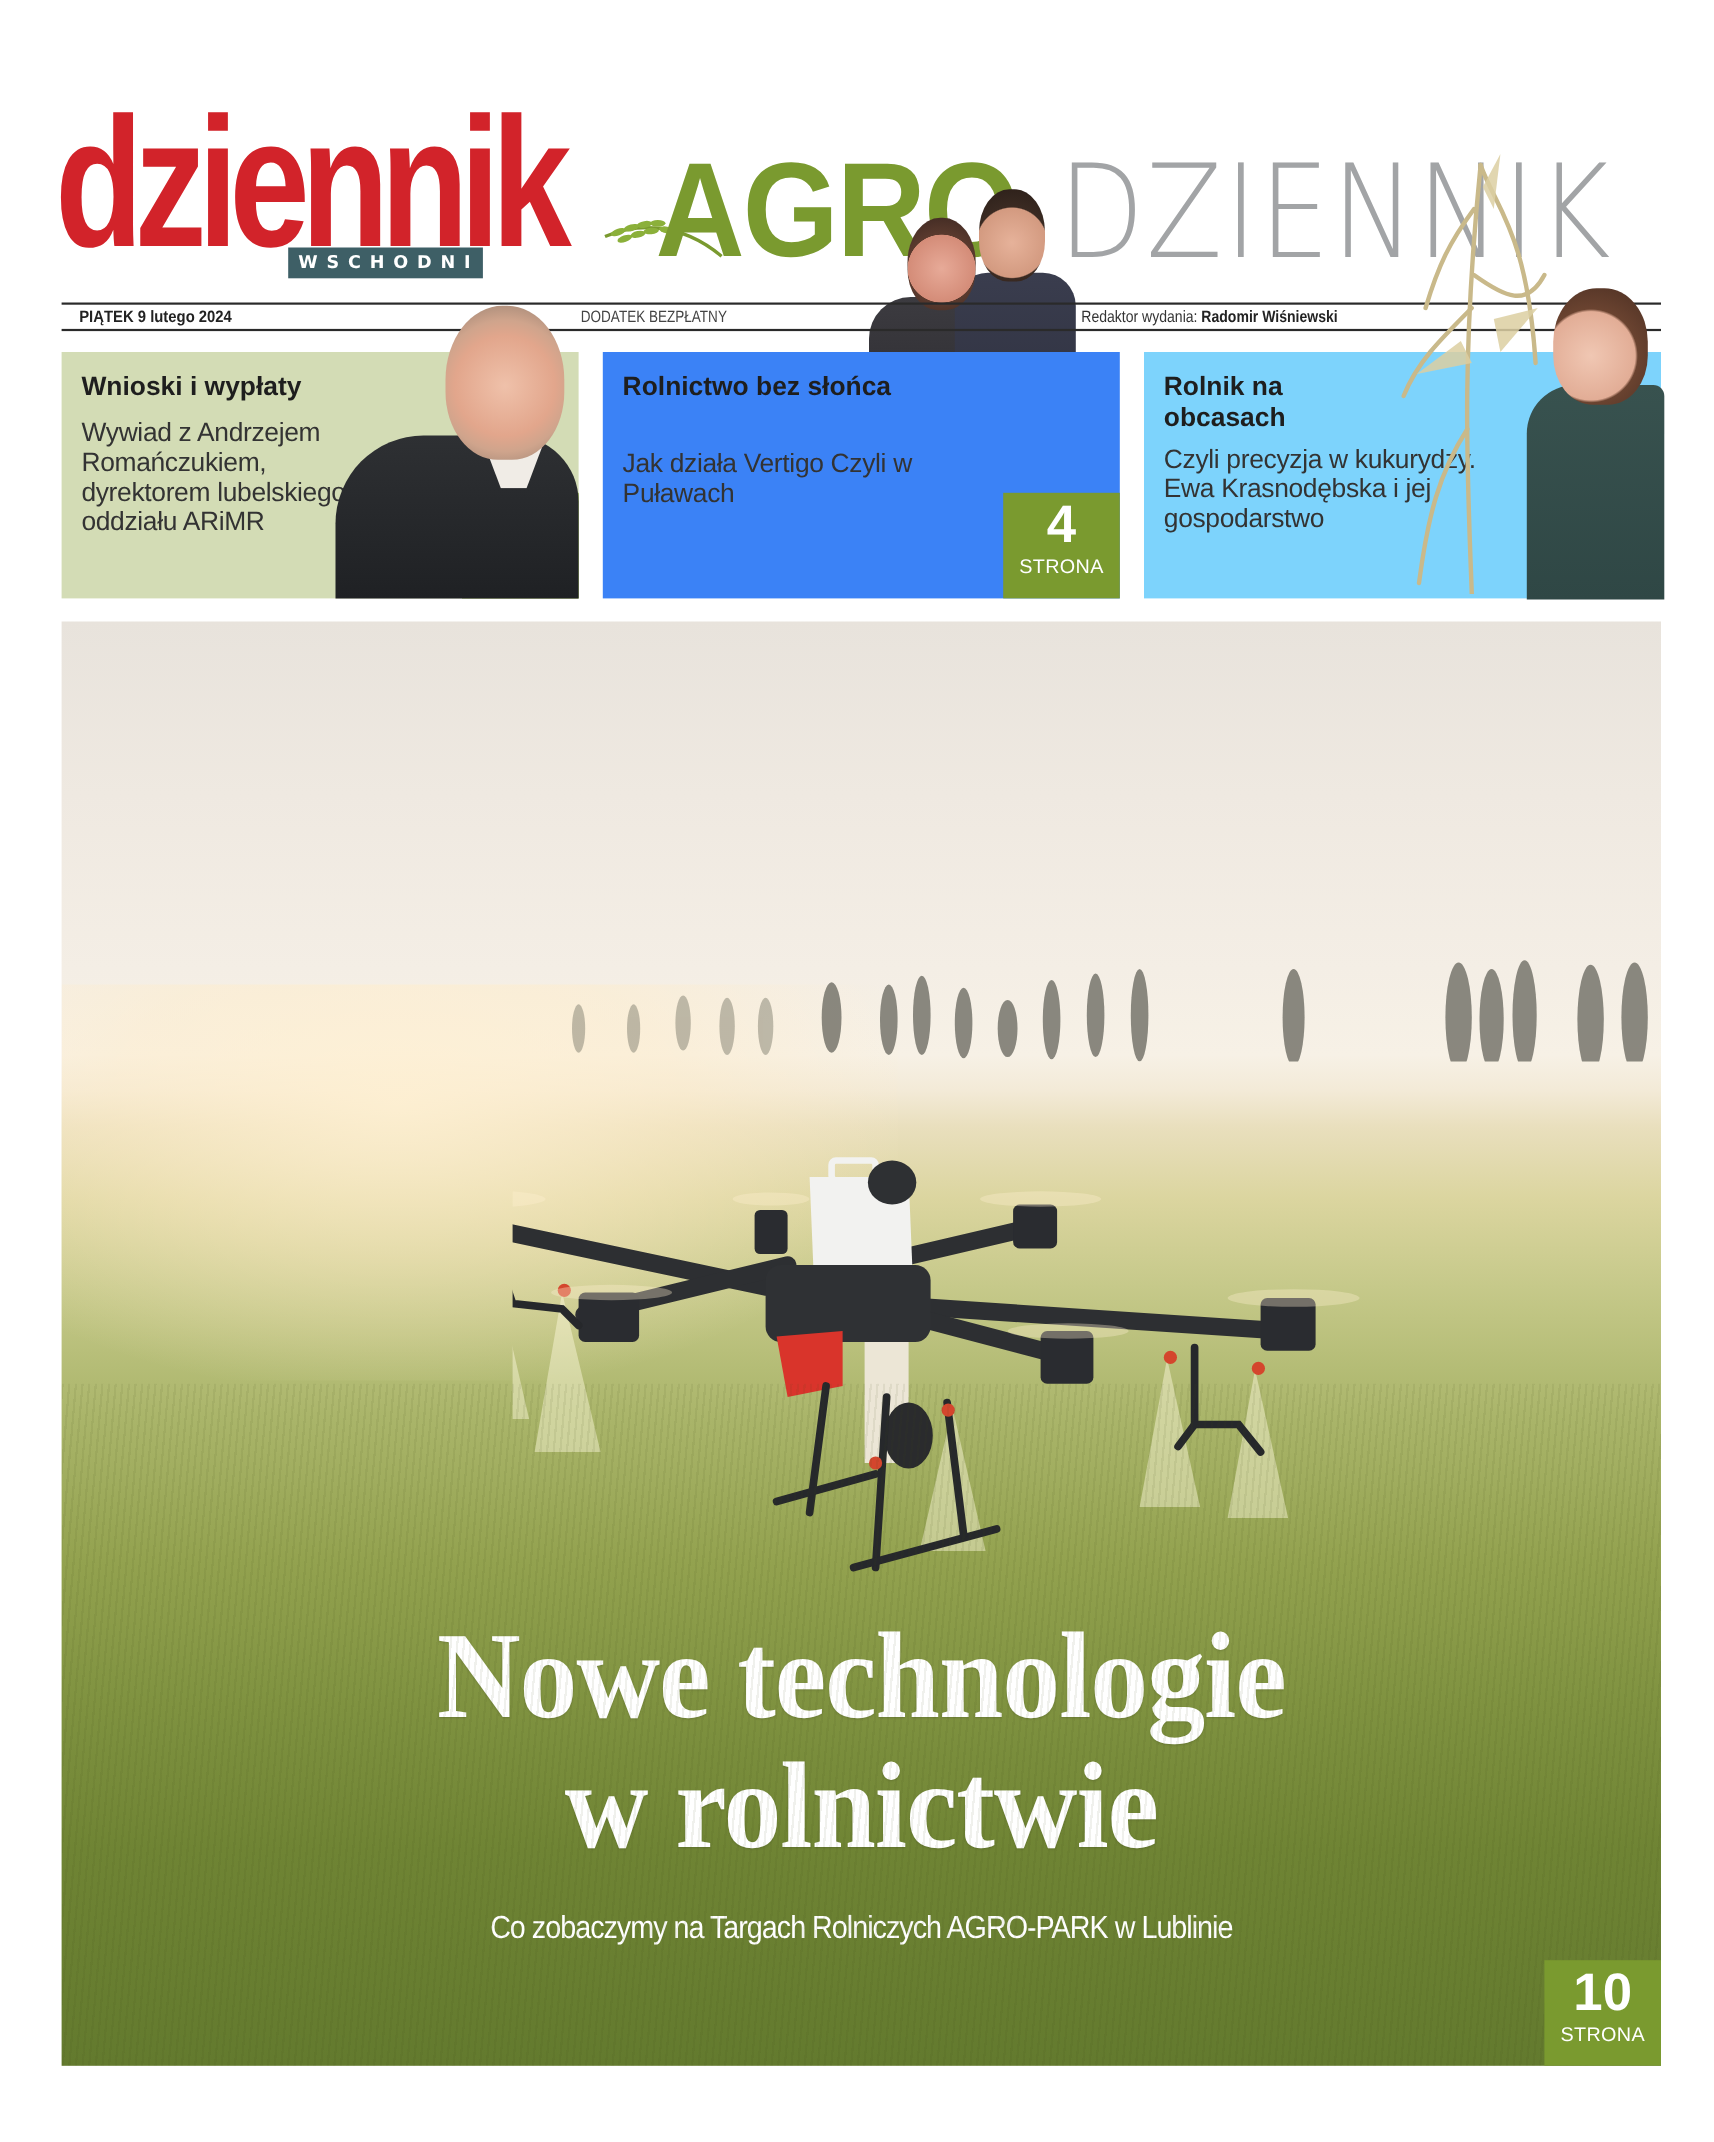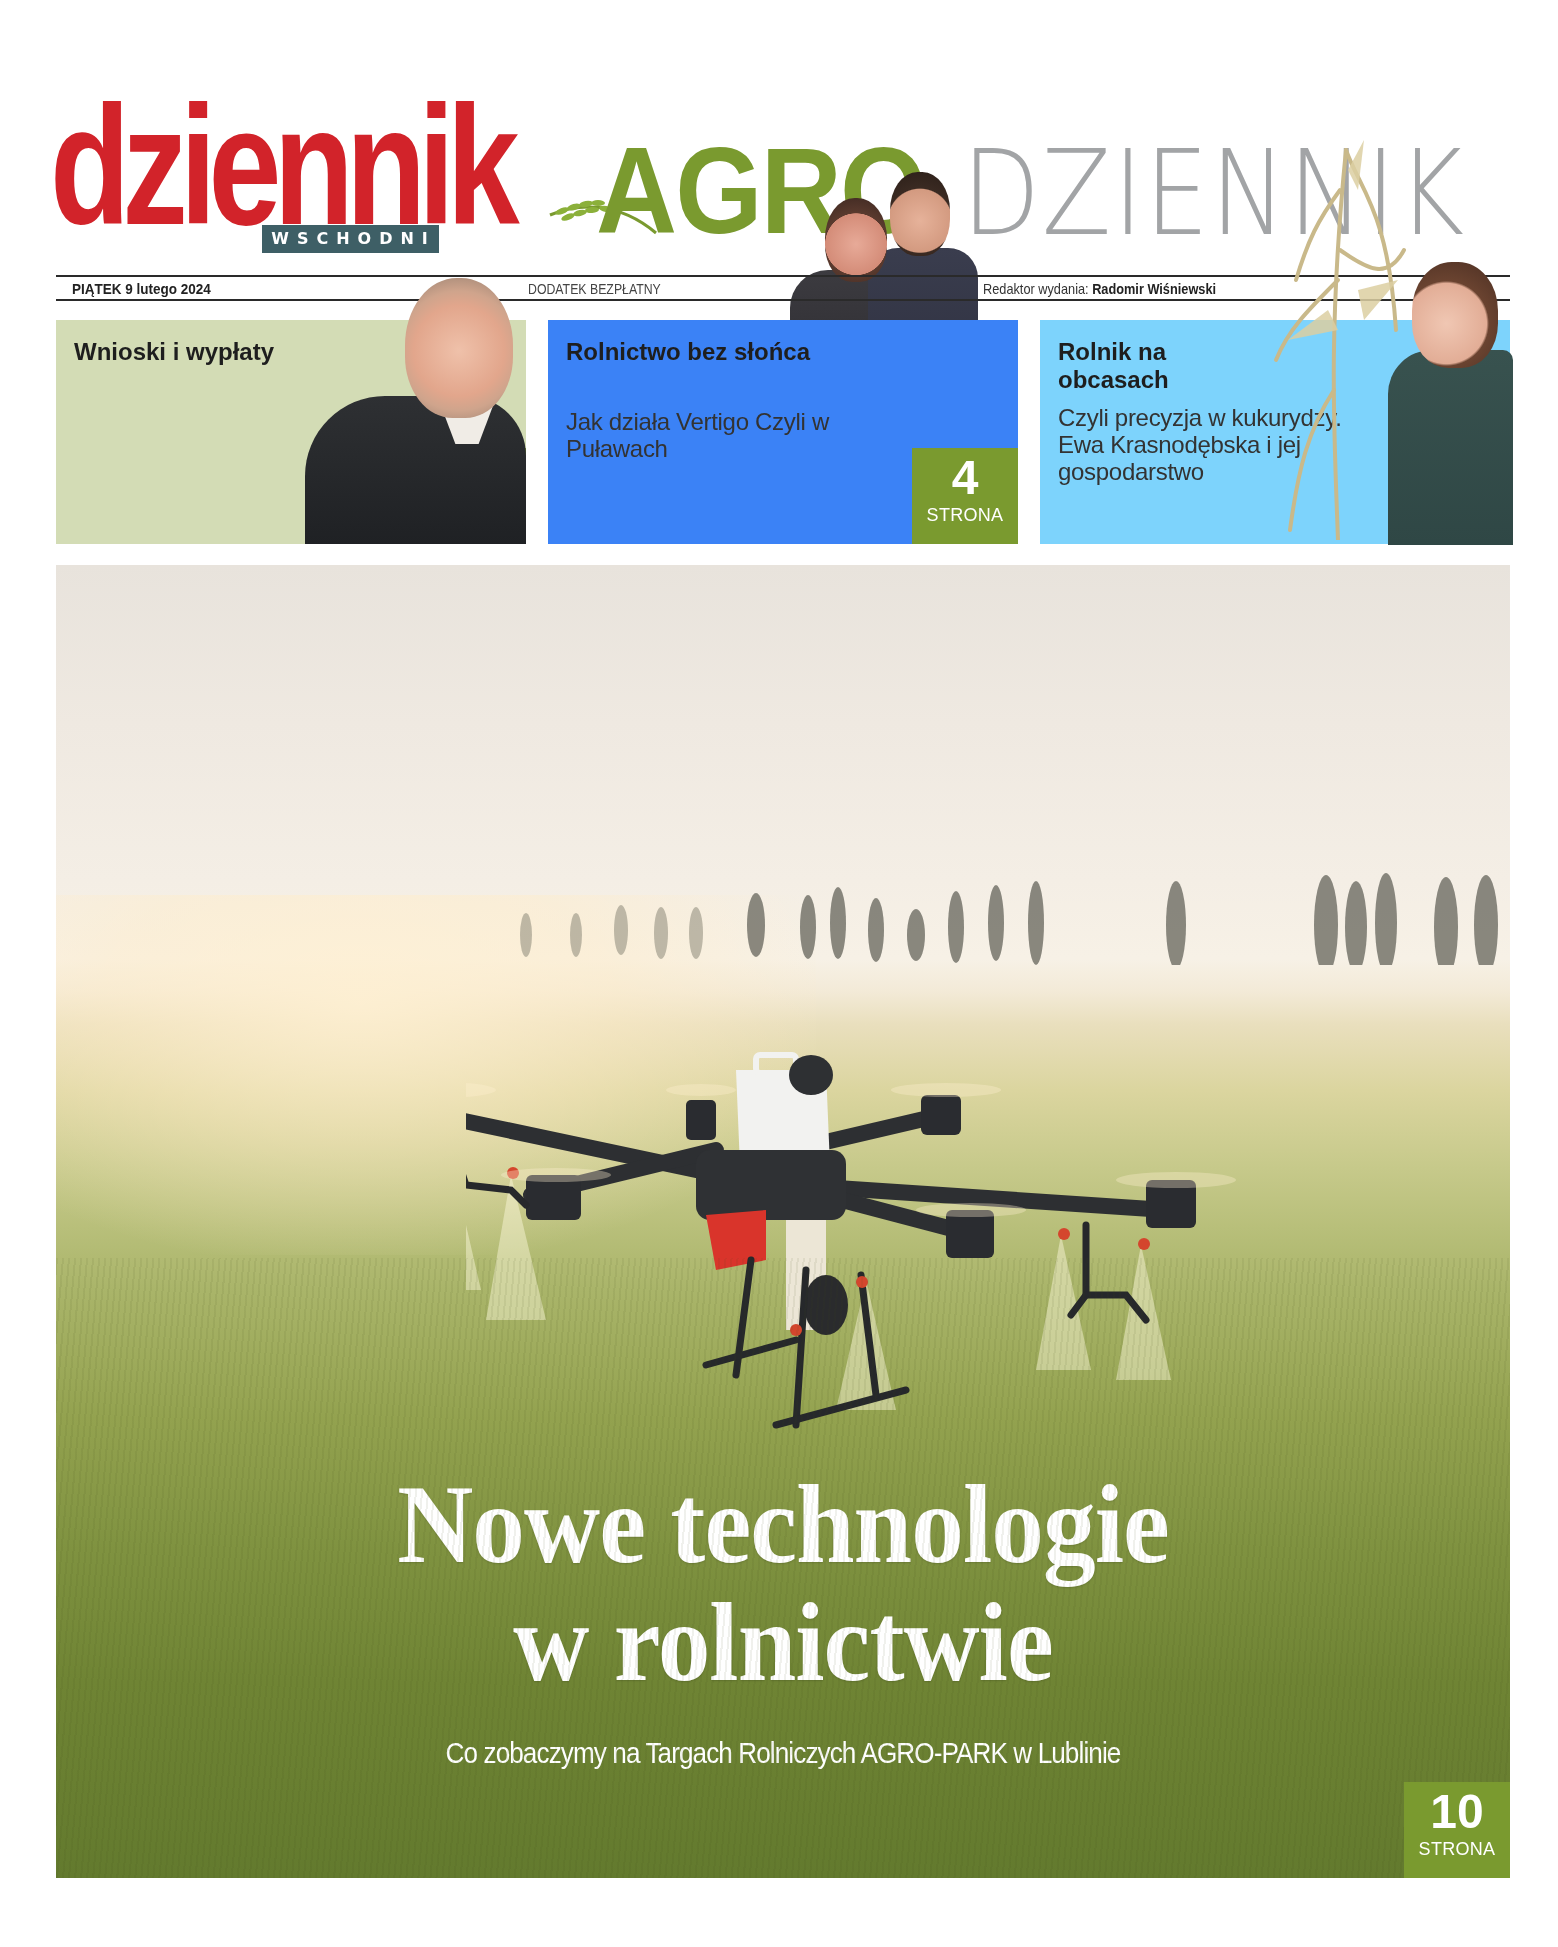--- a/index.html
+++ b/index.html
@@ -145,20 +145,21 @@
 <div class="rule bottom"></div>
 <div class="meta date">PIĄTEK 9 lutego 2024</div>
 <div class="meta free">DODATEK BEZPŁATNY</div>
 <div class="meta editor">
   <span>Redaktor wydania:</span>
   <b>Radomir Wiśniewski</b>
 </div>
 
 <section class="card c1">
   <h2 class="card-title">Wnioski i wypłaty</h2>
+  <p class="card-desc">Wywiad z Andrzejem Romańczukiem, dyrektorem lubelskiego oddziału ARiMR</p>
   <div class="badge">
     <span class="num">2</span>
     <span class="lbl">STRONA</span>
   </div>
 </section>
 
 <section class="card c2">
   <h2 class="card-title">Rolnictwo bez słońca</h2>
   <p class="card-desc">Jak działa Vertigo Czyli w Puławach</p>
   <div class="badge">

